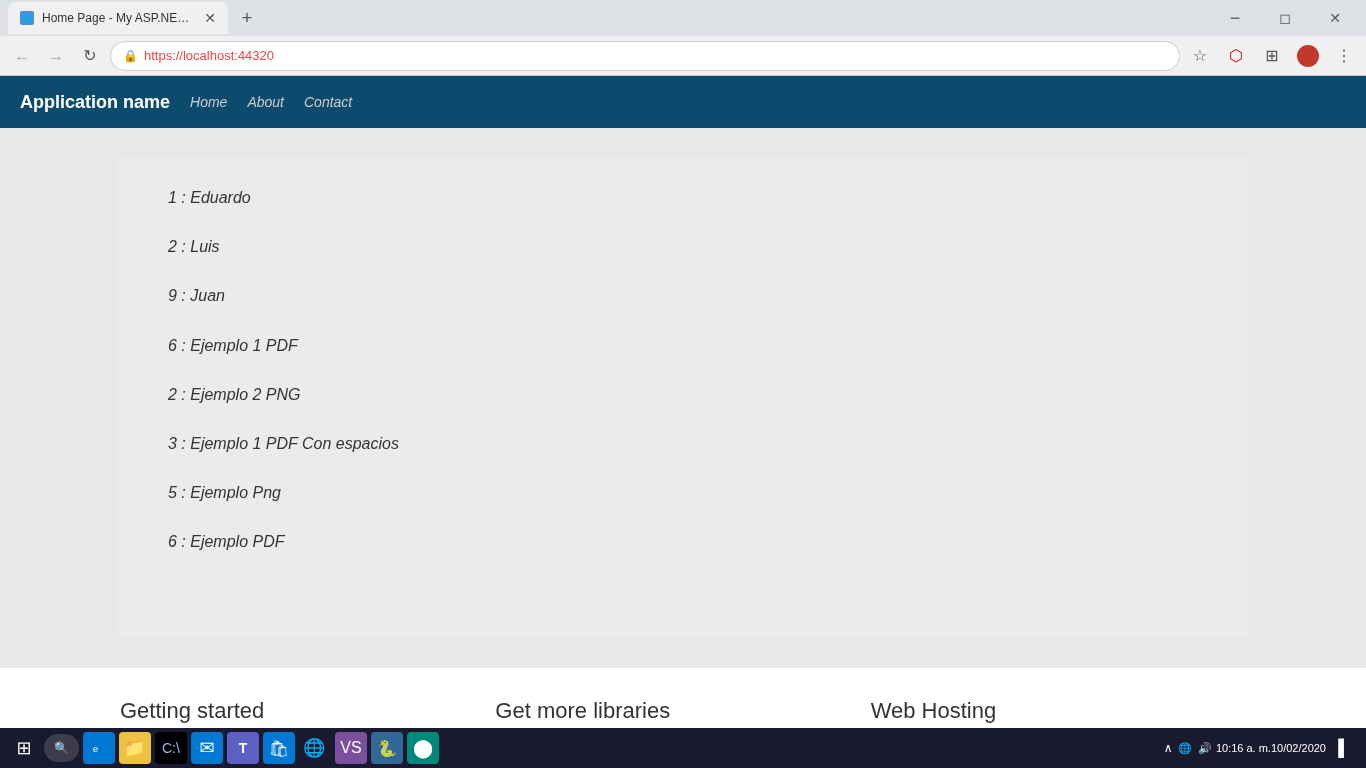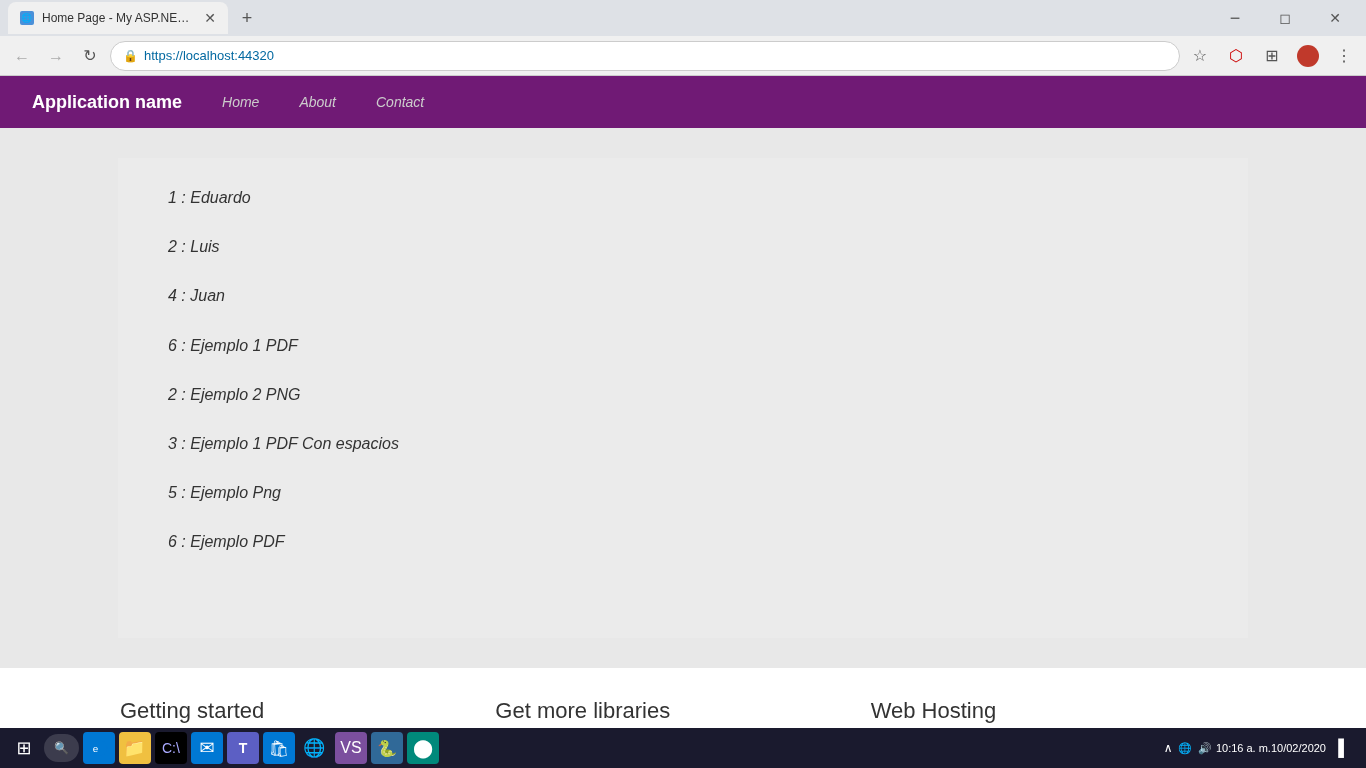--- a/index.html
+++ b/index.html
@@ -93,21 +93,21 @@
       padding: 0 12px;
       height: 30px;
       gap: 6px;
     }
     .browser-address-bar .lock-icon {
       color: #5a5a5a;
       font-size: 12px;
     }
     .browser-address-bar .url-text {
       font-size: 13px;
-      color: #0369a1;
+      color: #ef4444;
       flex: 1;
     }
     .browser-toolbar-icons {
       display: flex;
       align-items: center;
       gap: 8px;
     }
     .browser-toolbar-icon {
       width: 28px;
       height: 28px;
@@ -115,27 +115,26 @@
       align-items: center;
       justify-content: center;
       color: #555;
       font-size: 16px;
       cursor: pointer;
       border-radius: 50%;
     }
 
     
     .app-navbar {
-      background: #701a75;
+      background: #0c4a6e;
       color: #ccc;
       height: 52px;
       display: flex;
       align-items: center;
-      padding: 0 32px;
-      gap: 20px;
+      padding: 0 20px;
     }
     .app-navbar .brand {
       color: #fff;
       font-size: 18px;
       font-weight: bold;
       margin-right: 10px;
     }
     .app-navbar .nav-link {
       color: #ccc;
       font-size: 14px;
@@ -300,21 +299,21 @@
     <span class="brand">Application name</span>
     <a class="nav-link">Home</a>
     <a class="nav-link">About</a>
     <a class="nav-link">Contact</a>
   </nav>
 
   <div class="main-container">
     <div class="content-box">
       <div class="list-item">1 : Eduardo</div>
       <div class="list-item">2 : Luis</div>
-      <div class="list-item">4 : Juan</div>
+      <div class="list-item">9 : Juan</div>
       <div class="list-item">6 : Ejemplo 1 PDF</div>
       <div class="list-item">2 : Ejemplo 2 PNG</div>
       <div class="list-item">3 : Ejemplo 1 PDF Con espacios</div>
       <div class="list-item">5 : Ejemplo Png</div>
       <div class="list-item">6 : Ejemplo PDF</div>
     </div>
   </div>
 
   <div class="footer-section">
     <div class="footer-col">

